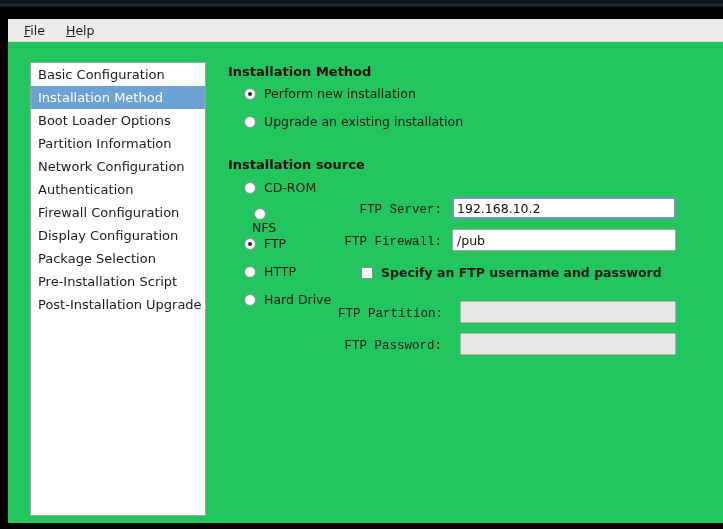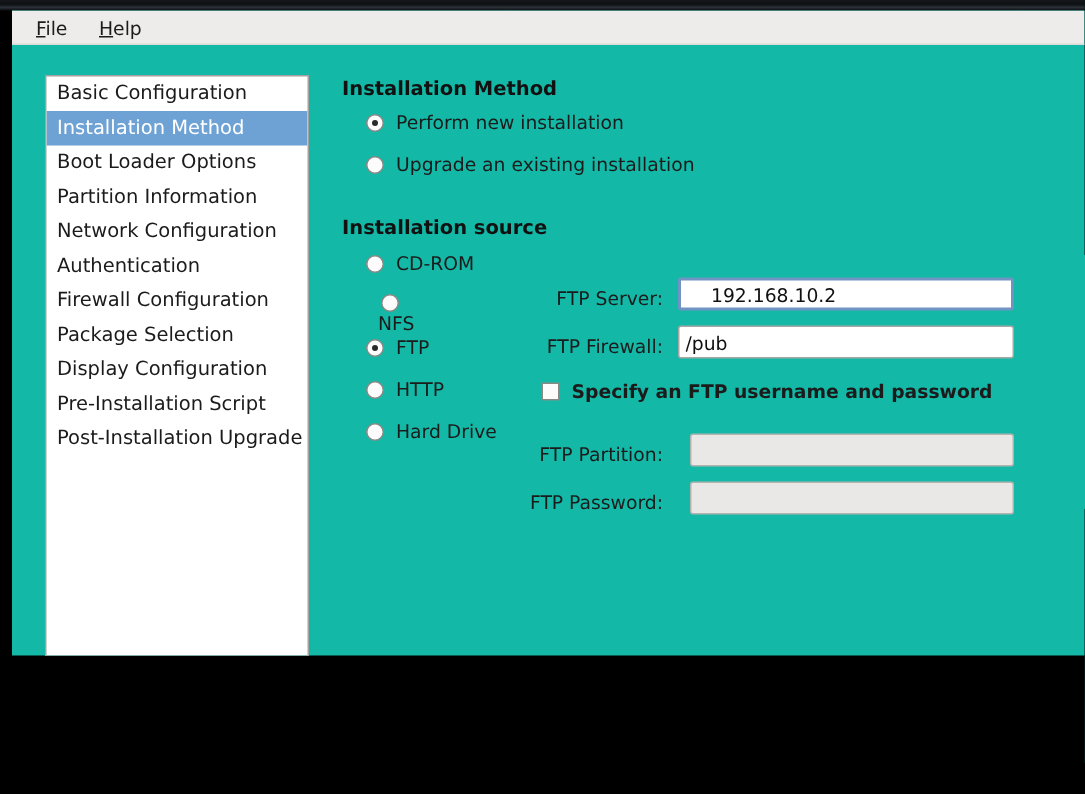--- a/index.html
+++ b/index.html
@@ -25,24 +25,24 @@
   #titlebar-strip {
     position: absolute;
     left: 0; top: 0;
     width: 723px;
     height: 7px;
     background: linear-gradient(to bottom, #15171a 0%, #0e1013 40%, #2b3138 72%, #0a0b0d 100%);
   }
   #window-body {
     position: absolute;
     left: 8px;
-    top: 7px;
+    top: 19px;
     width: 715px;
-    height: 430px;
-    background: #14b8a6;
+    height: 504px;
+    background: #22c55e;
     overflow: hidden;
   }
 
   
   #menubar {
     position: absolute;
     left: 0; top: 0;
     width: 715px;
     height: 22px;
     background: #edeceb;
@@ -149,38 +149,39 @@
   #rb-http     { left: 28px; top: 215px; }
   #rb-hd       { left: 28px; top: 243px; }
 
   
   .field-label {
     position: absolute;
     font-size: 12.5px;
     color: #1b1b1b;
     text-align: right;
     white-space: nowrap;
+    font-family: Liberation Mono, monospace;
   }
   .text-input {
     position: absolute;
     box-sizing: border-box;
     height: 22px;
     background: #ffffff;
     border: 1px solid #a9a7a4;
     border-radius: 2px;
     font-family: "DejaVu Sans", sans-serif;
     font-size: 12.5px;
     color: #101010;
     padding: 0 4px;
     line-height: 20px;
     outline: none;
   }
   .text-input.focused {
     border: 2px solid #7093c4;
-    padding: 0 20px;
+    padding: 0 3px;
   }
   .text-input.disabled {
     background: #eae8e6;
     color: #9a9795;
     border-color: #b5b3b0;
   }
 
   #lbl-server   { left: 122px; top: 154px; width: 104px; }
   #in-server    { left: 236px; top: 148px; width: 224px; }
 
@@ -234,22 +235,22 @@
     </div>
 
     <div id="sidebar">
       <div class="sidebar-item">Basic Configuration</div>
       <div class="sidebar-item selected">Installation Method</div>
       <div class="sidebar-item">Boot Loader Options</div>
       <div class="sidebar-item">Partition Information</div>
       <div class="sidebar-item">Network Configuration</div>
       <div class="sidebar-item">Authentication</div>
       <div class="sidebar-item">Firewall Configuration</div>
+      <div class="sidebar-item">Display Configuration</div>
       <div class="sidebar-item">Package Selection</div>
-      <div class="sidebar-item">Display Configuration</div>
       <div class="sidebar-item">Pre-Installation Script</div>
       <div class="sidebar-item">Post-Installation Upgrade</div>
     </div>
 
     <div id="panel">
 
       <div class="section-title" id="title-method">Installation Method</div>
 
       <div class="radio-row" id="rb-new">
         <span class="radio on"></span>

